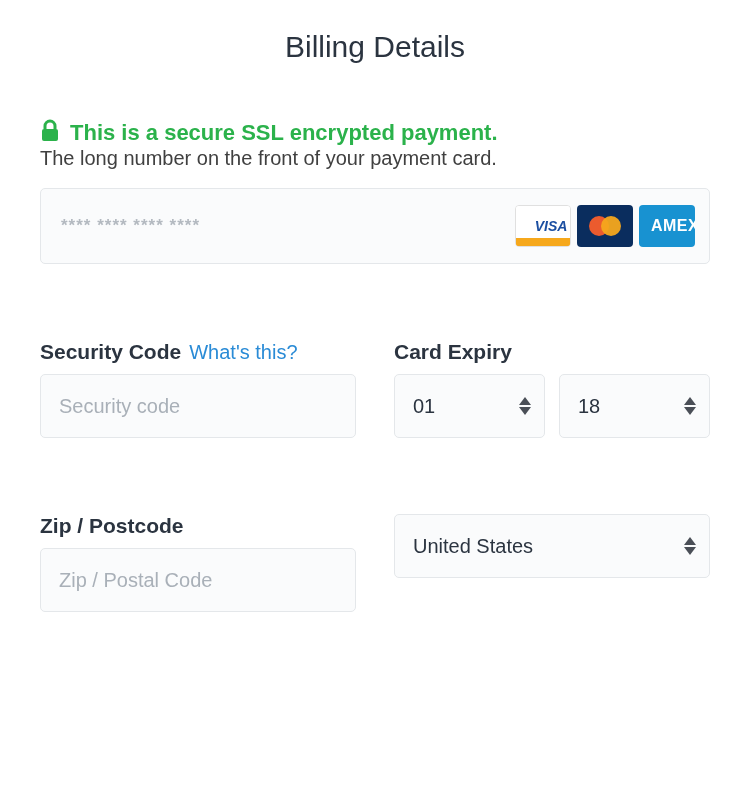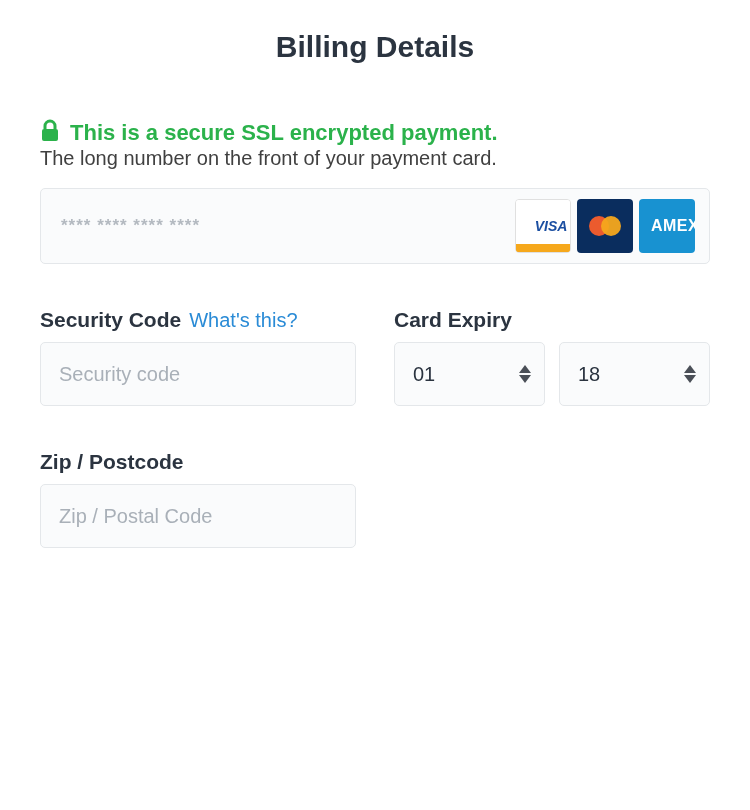--- a/index.html
+++ b/index.html
@@ -7,21 +7,21 @@
     font-family: -apple-system, BlinkMacSystemFont, "Segoe UI", Helvetica, Arial, sans-serif;
     background: #fff;
     width: 750px;
     height: 810px;
     padding: 30px 40px;
     color: #2b3440;
   }
   .page-title {
     text-align: center;
     font-size: 30px;
-    font-weight: 700;
+    font-weight: 400;
     color: #2b3440;
     margin-bottom: 55px;
   }
   .secure-row {
     display: flex;
     align-items: center;
     gap: 10px;
   }
   .secure-text {
     color: #2bb24b;
@@ -83,21 +83,21 @@
     font-family: inherit;
     letter-spacing: 1px;
   }
   .card-input::placeholder { color: #b3b9c0; font-weight:600; letter-spacing: 1px; }
   .card-brands {
     display: flex;
     gap: 6px;
   }
   .brand {
     width: 56px;
-    height: 54px;
+    height: 42px;
     border-radius: 4px;
     display: flex;
     align-items: center;
     justify-content: center;
     font-size: 12px;
     font-weight: 800;
     color: #fff;
     position: relative;
     overflow: hidden;
     padding-left: 16px;
@@ -117,21 +117,21 @@
   .brand.mc { background: #0a2d5e; }
   .brand.mc .c1, .brand.mc .c2 {
     width:20px; height:20px; border-radius:50%; position:absolute;
   }
   .brand.mc .c1{ background:#eb5b2e; left:12px;}
   .brand.mc .c2{ background:#f6a81c; right:12px; mix-blend-mode:normal; opacity:0.95;}
   .brand.amex { background:#1892d1; letter-spacing:0.5px; font-size:16px;}
   .row {
     display: flex;
     gap: 38px;
-    margin-top: 44px;
+    margin-top: 76px;
   }
   .col { flex: 1; }
   .expiry-selects { display:flex; gap:14px; }
   .select-wrap {
     position: relative;
     flex:1;
   }
   .select {
     appearance: none;
     -webkit-appearance: none;
@@ -219,14 +219,21 @@
     </div>
   </div>
 </div>
 
 <div class="row">
   <div class="col">
     <div class="field-label">Zip / Postcode</div>
     <input class="input" type="text" placeholder="Zip / Postal Code" style="">
   </div>
   <div class="col">
+    <div class="select-wrap">
+      <div class="select" style="display: flex; align-items: center;">United States</div>
+      <div class="spinner">
+          <div class="up"></div>
+          <div class="down"></div>
+        </div>
+    </div>
   </div>
 </div>
 
 </body></html>

